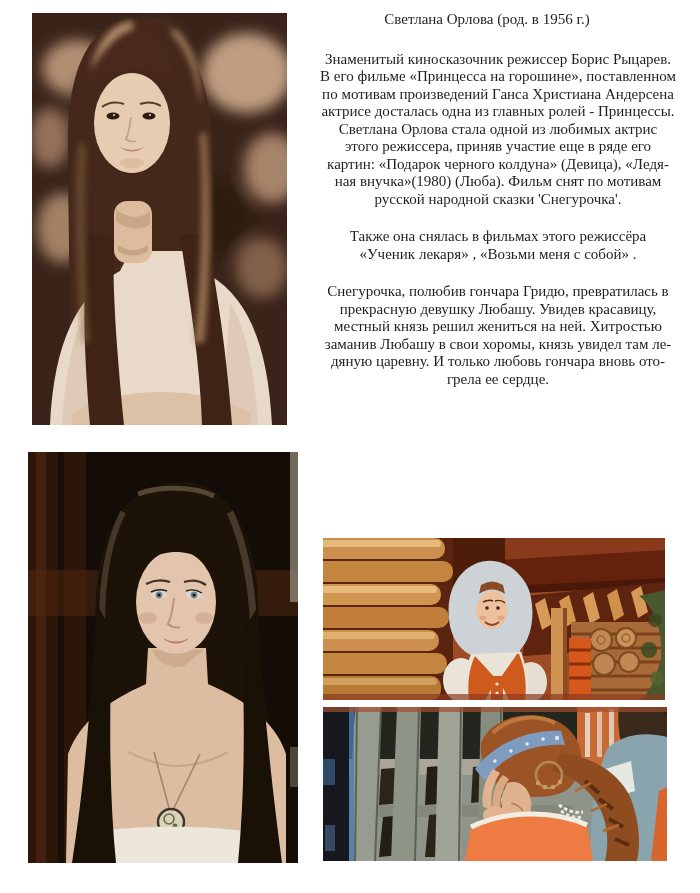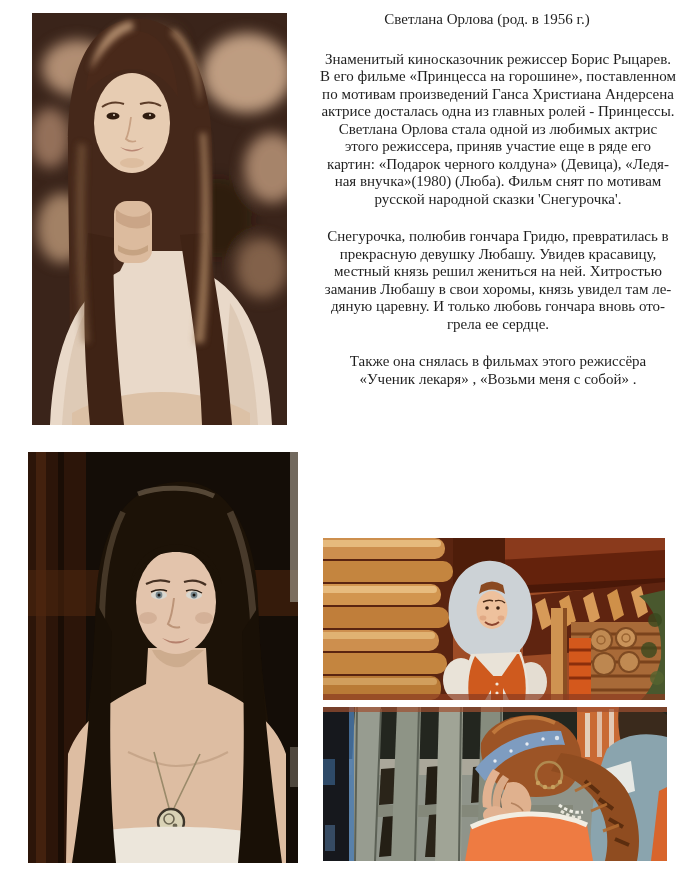--- a/index.html
+++ b/index.html
@@ -105,28 +105,28 @@
     <h1 class="title" style="font-size:15px; font-weight:normal;">Светлана Орлова (род. в 1956 г.)</h1>
     <p class="para">Знаменитый киносказочник режиссер Борис Рыцарев.
 В его фильме «Принцесса на горошине», поставленном
 по мотивам произведений Ганса Христиана Андерсена
 актрисе досталась одна из главных ролей - Принцессы.
 Светлана Орлова стала одной из любимых актрис
 этого режиссера, приняв участие еще в ряде его
 картин: «Подарок черного колдуна» (Девица), «Ледя-
 ная внучка»(1980) (Люба). Фильм снят по мотивам
 русской народной сказки 'Снегурочка'.</p>
+    <p class="para">Также она снялась в фильмах этого режиссёра
+«Ученик лекаря» , «Возьми меня с собой» .</p>
     <p class="para">Снегурочка, полюбив гончара Гридю, превратилась в
 прекрасную девушку Любашу. Увидев красавицу,
 местный князь решил жениться на ней. Хитростью
 заманив Любашу в свои хоромы, князь увидел там ле-
 дяную царевну. И только любовь гончара вновь ото-
 грела ее сердце.</p>
-    <p class="para">Также она снялась в фильмах этого режиссёра
-«Ученик лекаря» , «Возьми меня с собой» .</p>
   </div>
 
   <div class="photo" id="photo-color">
     <svg viewBox="0 0 270 411" preserveAspectRatio="none">
       <rect width="270" height="411" fill="#140d07"></rect>
       <g>
         <rect x="0" y="0" width="58" height="411" fill="#2c1509"></rect>
         <rect x="8" y="0" width="10" height="411" fill="#4a2410" opacity="0.8"></rect>
         <rect x="30" y="0" width="6" height="411" fill="#1a0d05"></rect>
         <rect x="0" y="118" width="270" height="46" fill="#50280f" opacity="0.55"></rect>

